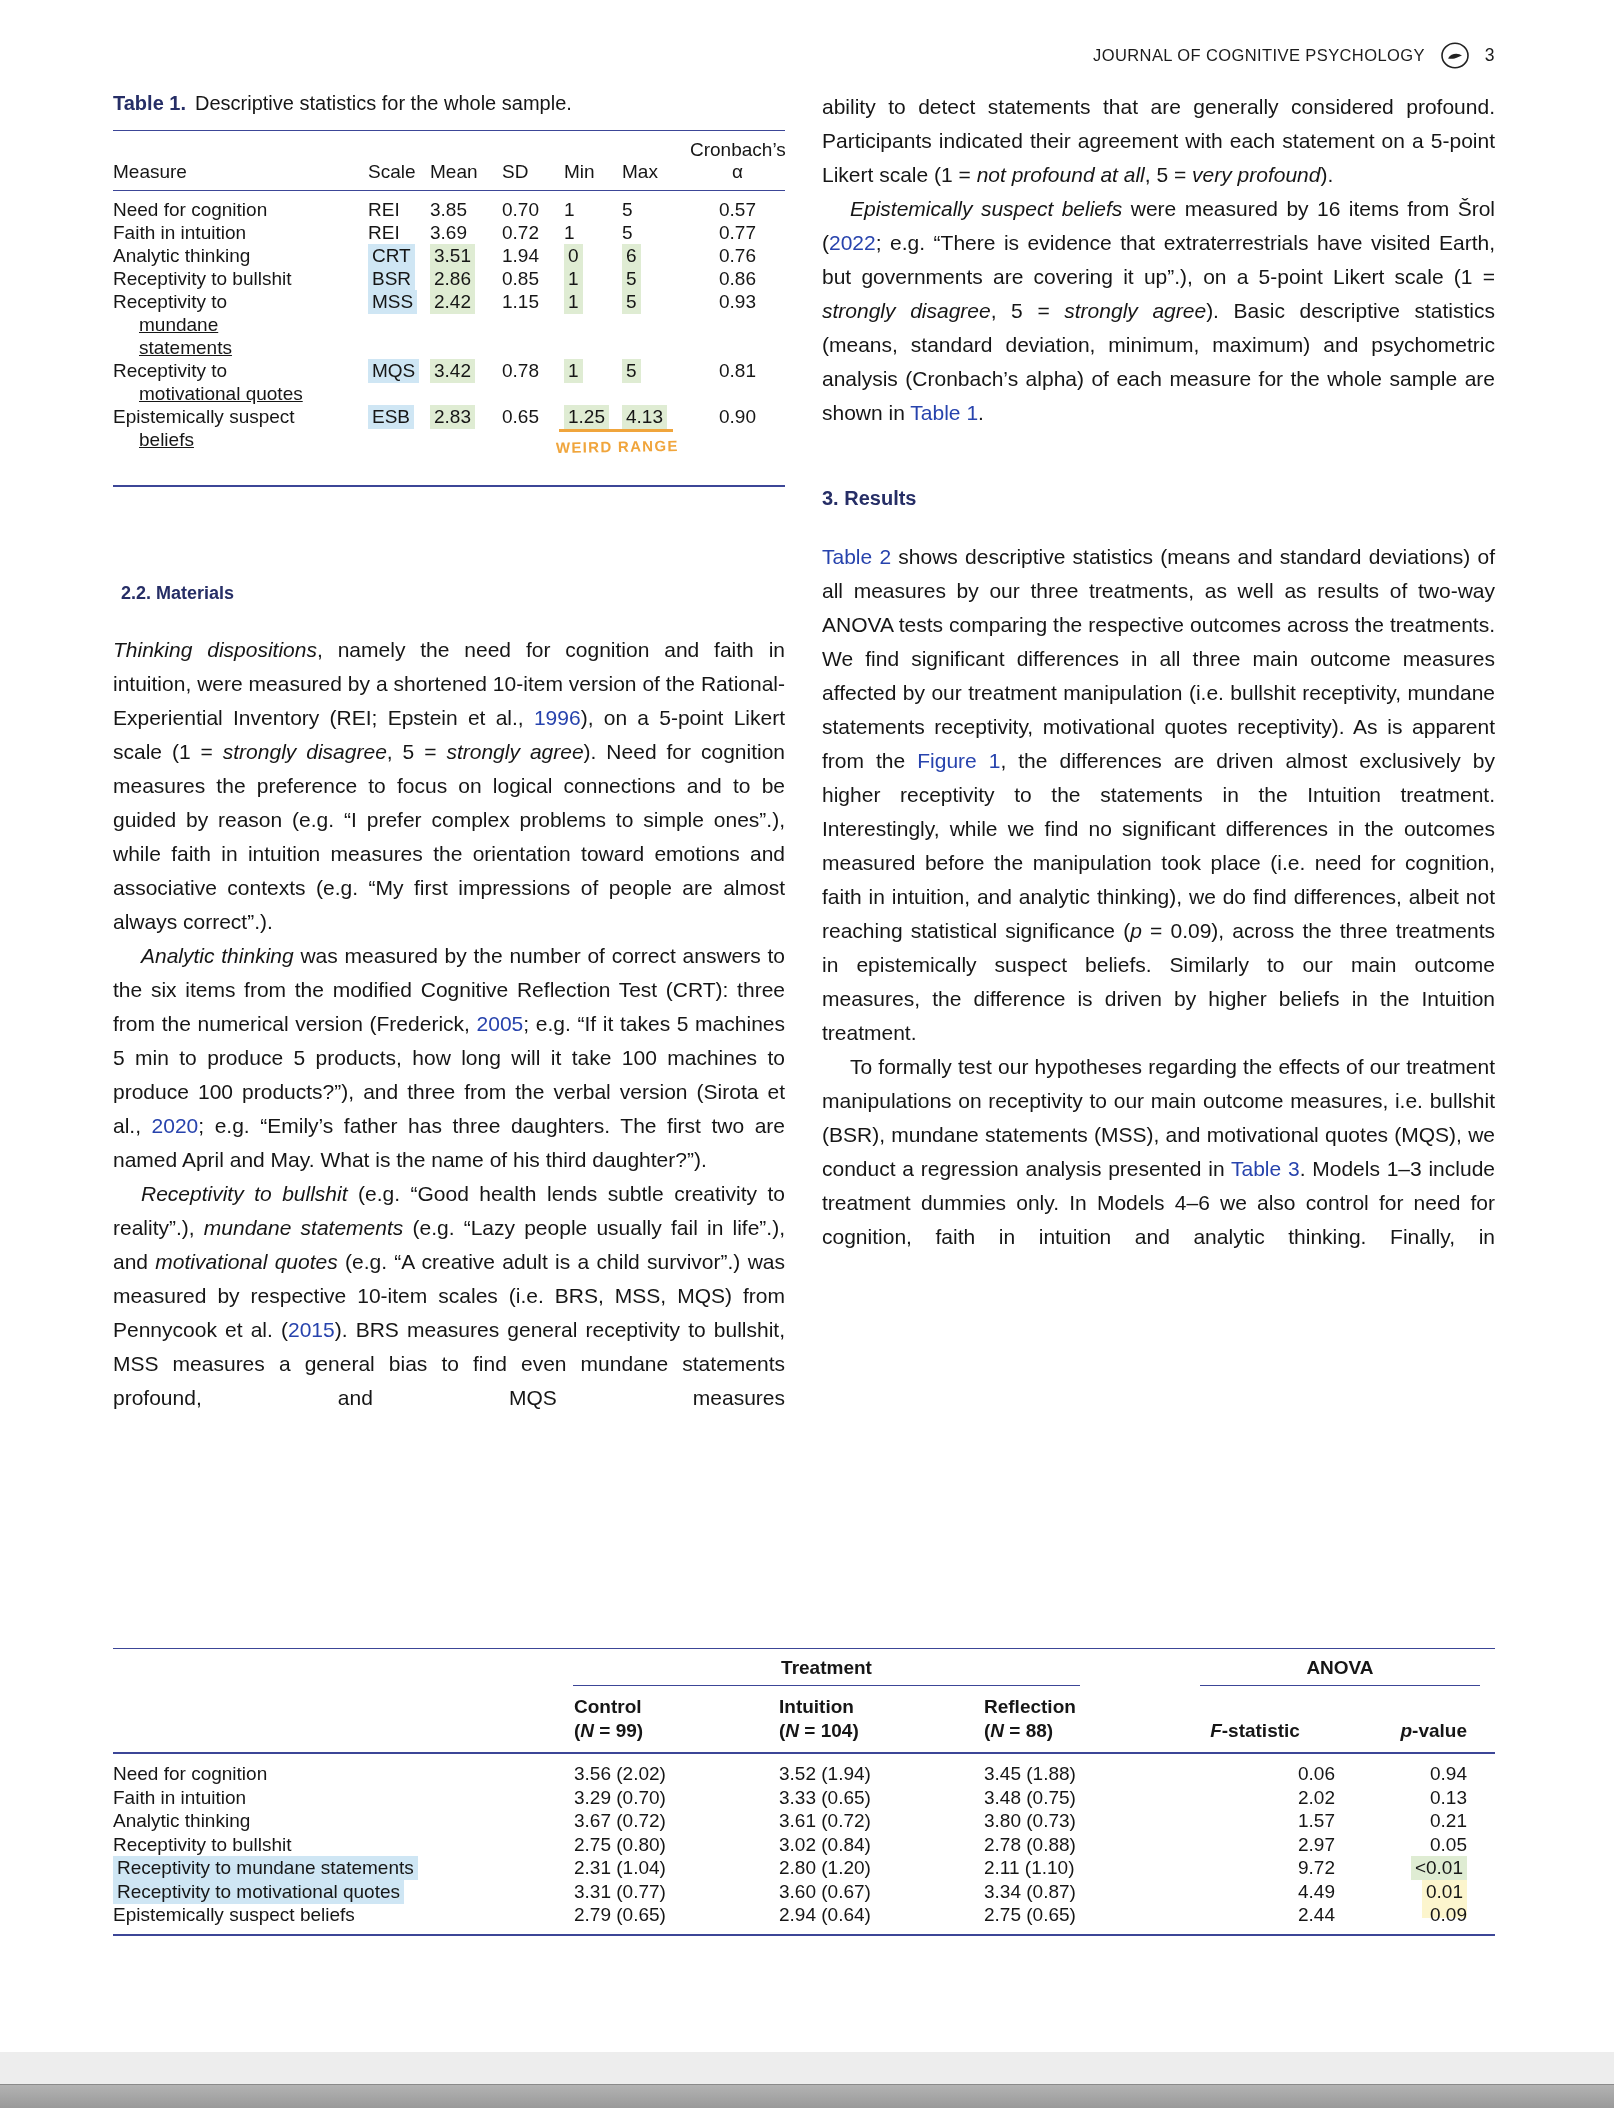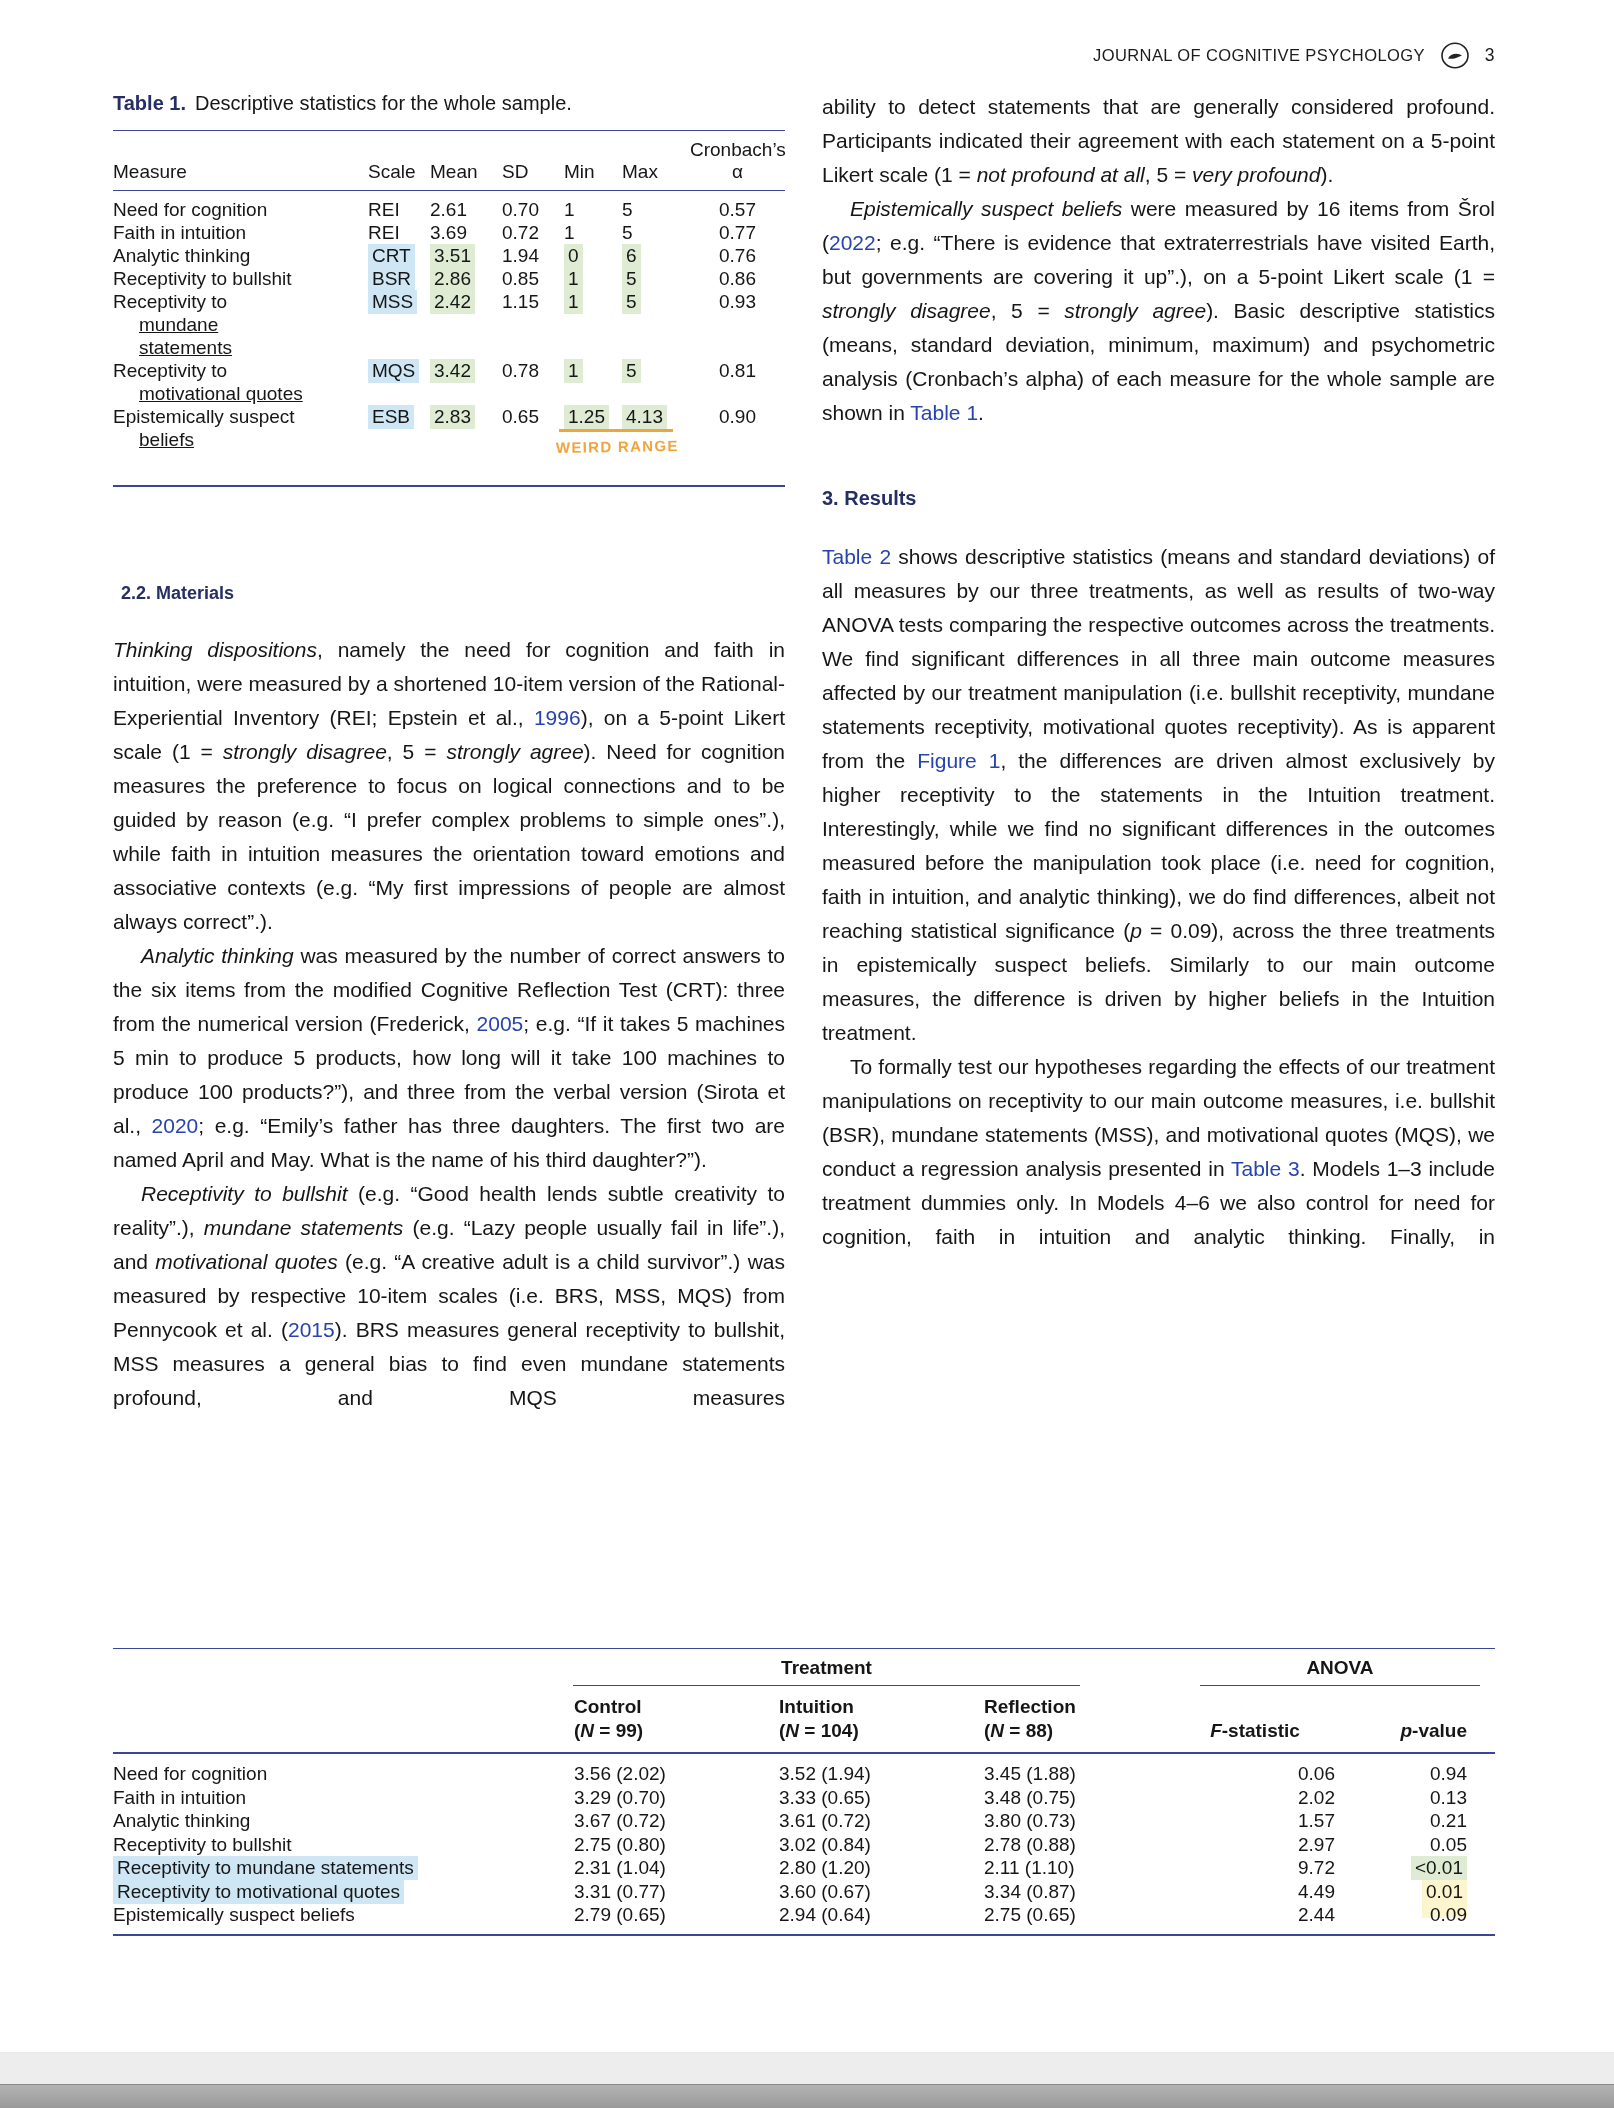--- a/index.html
+++ b/index.html
@@ -111,21 +111,21 @@
           <div>Cronbach’s</div>
           <div>α</div>
         </div>
       </div>
       <div class="t1-rows" id="t1-rows">
           <div class="t1-row g7">
             <div class="t1-c">
               <div class="t1-ml">Need for cognition</div>
             </div>
             <div class="t1-c"><span>REI</span></div>
-            <div class="t1-c"><span>2.61</span></div>
+            <div class="t1-c"><span>3.85</span></div>
             <div class="t1-c"><span>0.70</span></div>
             <div class="t1-c"><span>1</span></div>
             <div class="t1-c"><span>5</span></div>
             <div class="t1-c t1-alpha"><span>0.57</span></div>
           </div>
           <div class="t1-row g7">
             <div class="t1-c">
               <div class="t1-ml">Faith in intuition</div>
             </div>
             <div class="t1-c"><span>REI</span></div>

